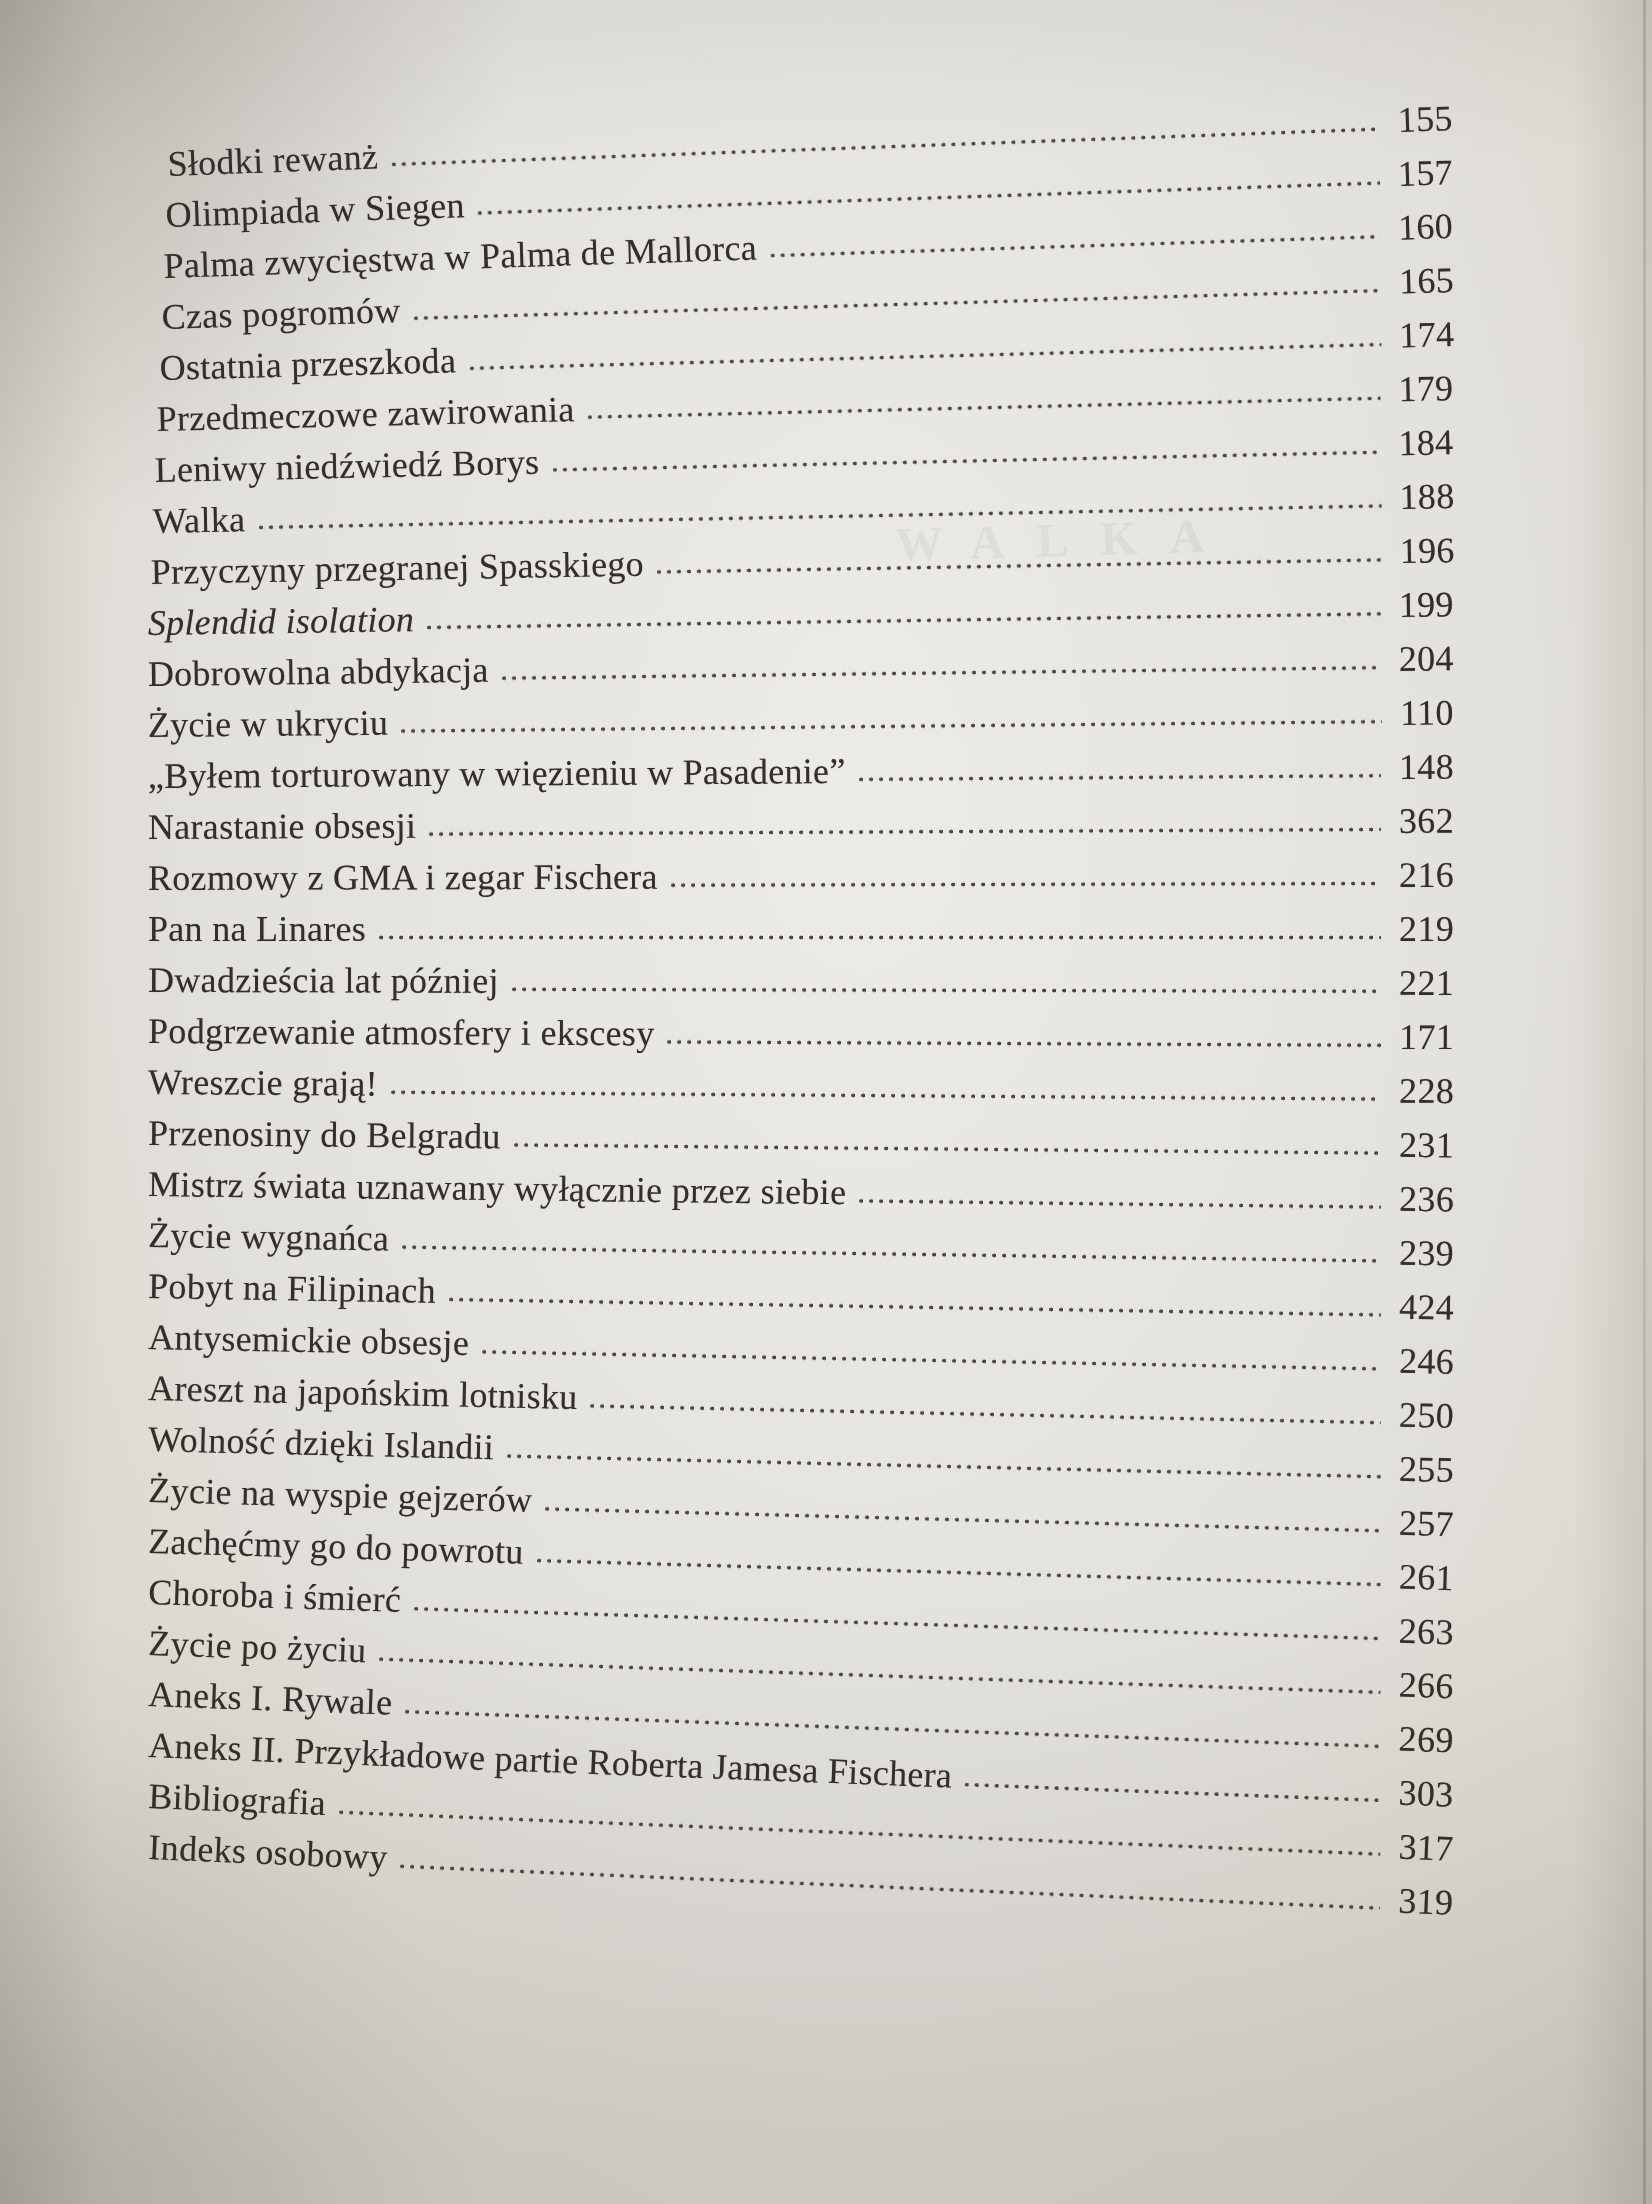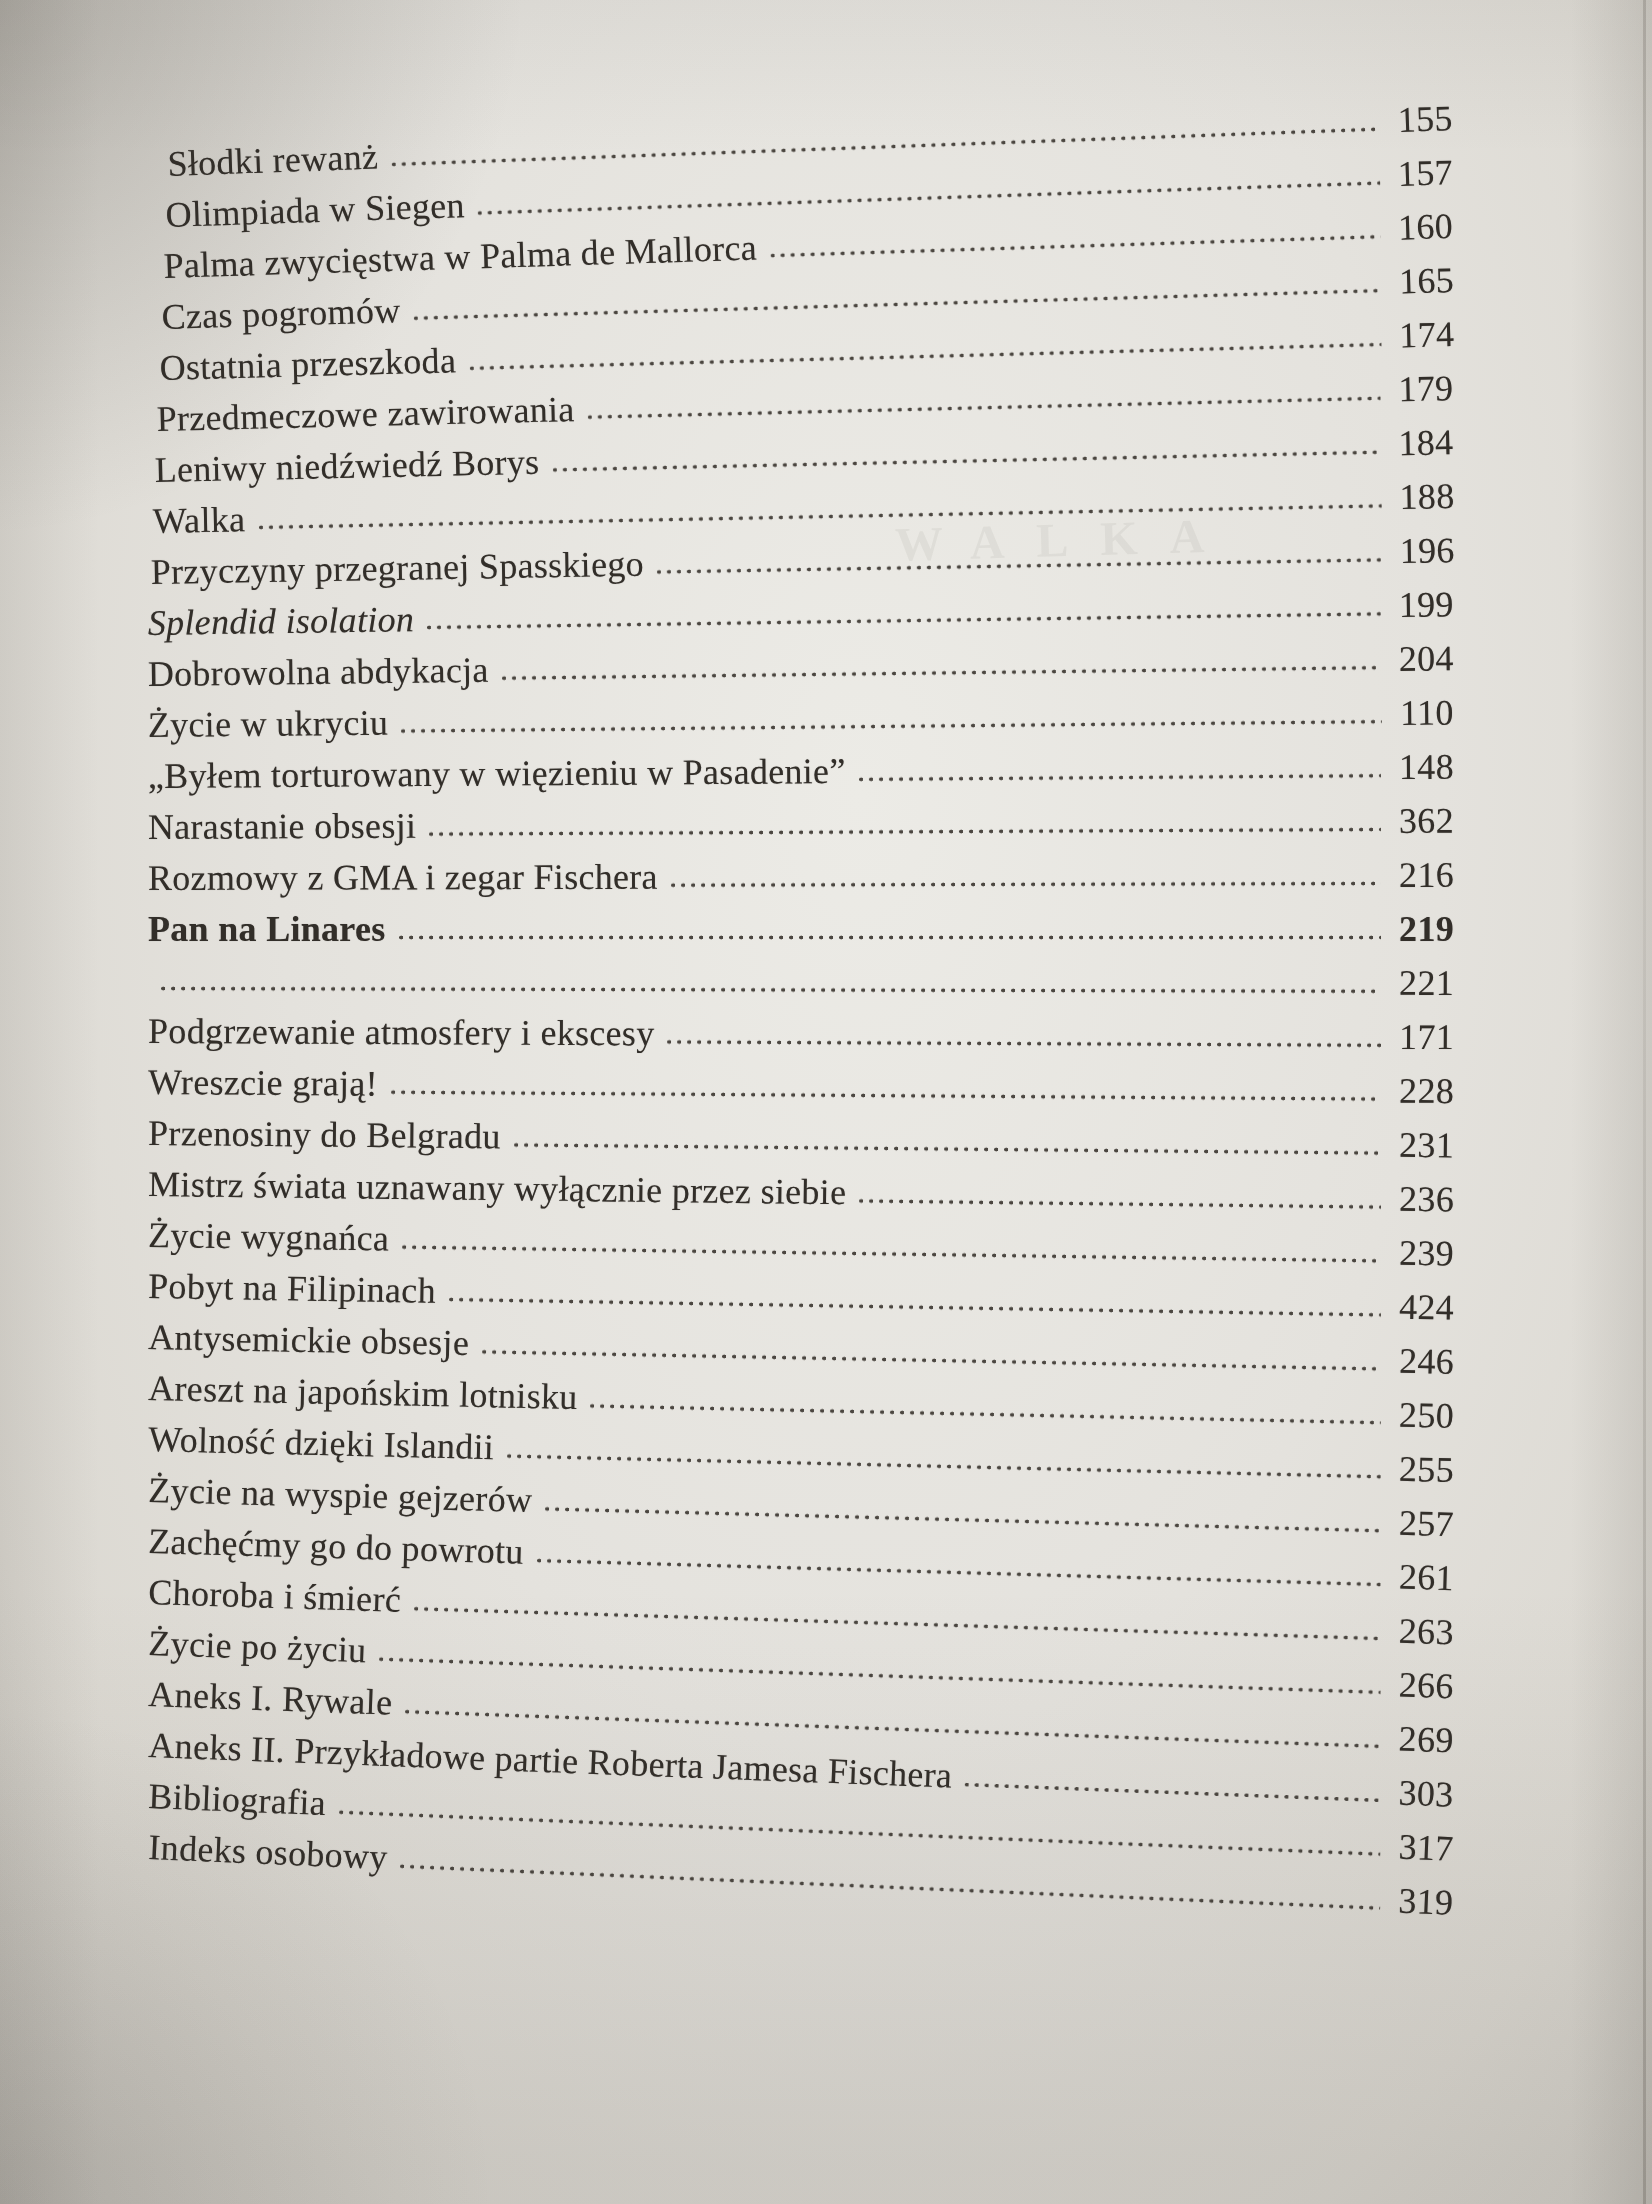--- a/index.html
+++ b/index.html
@@ -125,26 +125,27 @@
       <div class="row" style="top: 806px; left: 148px; width: 1306px; transform: rotate(-0.28deg);">
         <span class="title">Narastanie obsesji</span>
         <span class="leader"></span>
         <span class="num">362</span>
       </div>
       <div class="row" style="top: 857px; left: 148px; width: 1306px; transform: rotate(-0.14deg);">
         <span class="title">Rozmowy z GMA i zegar Fischera</span>
         <span class="leader"></span>
         <span class="num">216</span>
       </div>
-      <div class="row" style="top: 908px; left: 148px; width: 1306px; transform: rotate(0deg); font-weight: bold;">
+      <div class="row" style="top: 908px; left: 148px; width: 1306px; transform: rotate(0deg);">
         <span class="title">Pan na Linares</span>
         <span class="leader"></span>
         <span class="num">219</span>
       </div>
       <div class="row" style="top: 959px; left: 148px; width: 1306px; transform: rotate(0.13deg);">
+        <span class="title">Dwadzieścia lat później</span>
         <span class="leader"></span>
         <span class="num">221</span>
       </div>
       <div class="row" style="top: 1010px; left: 148px; width: 1306px; transform: rotate(0.27deg);">
         <span class="title">Podgrzewanie atmosfery i ekscesy</span>
         <span class="leader"></span>
         <span class="num">171</span>
       </div>
       <div class="row" style="top: 1061px; left: 148px; width: 1306px; transform: rotate(0.4deg);">
         <span class="title">Wreszcie grają!</span>

